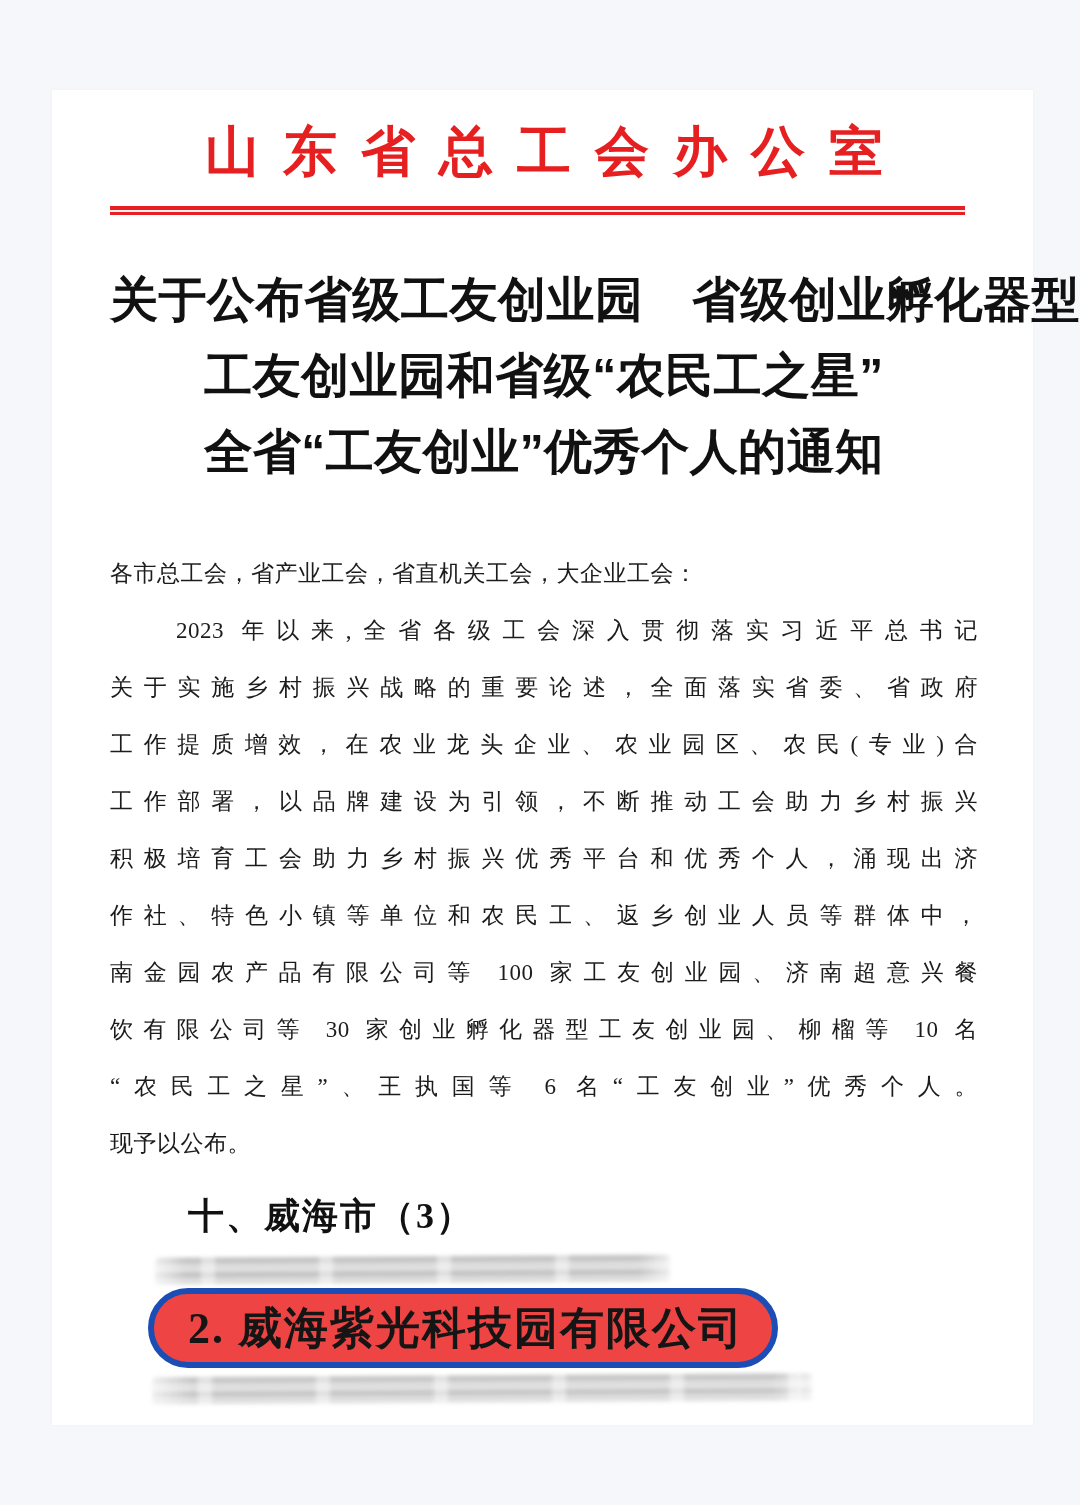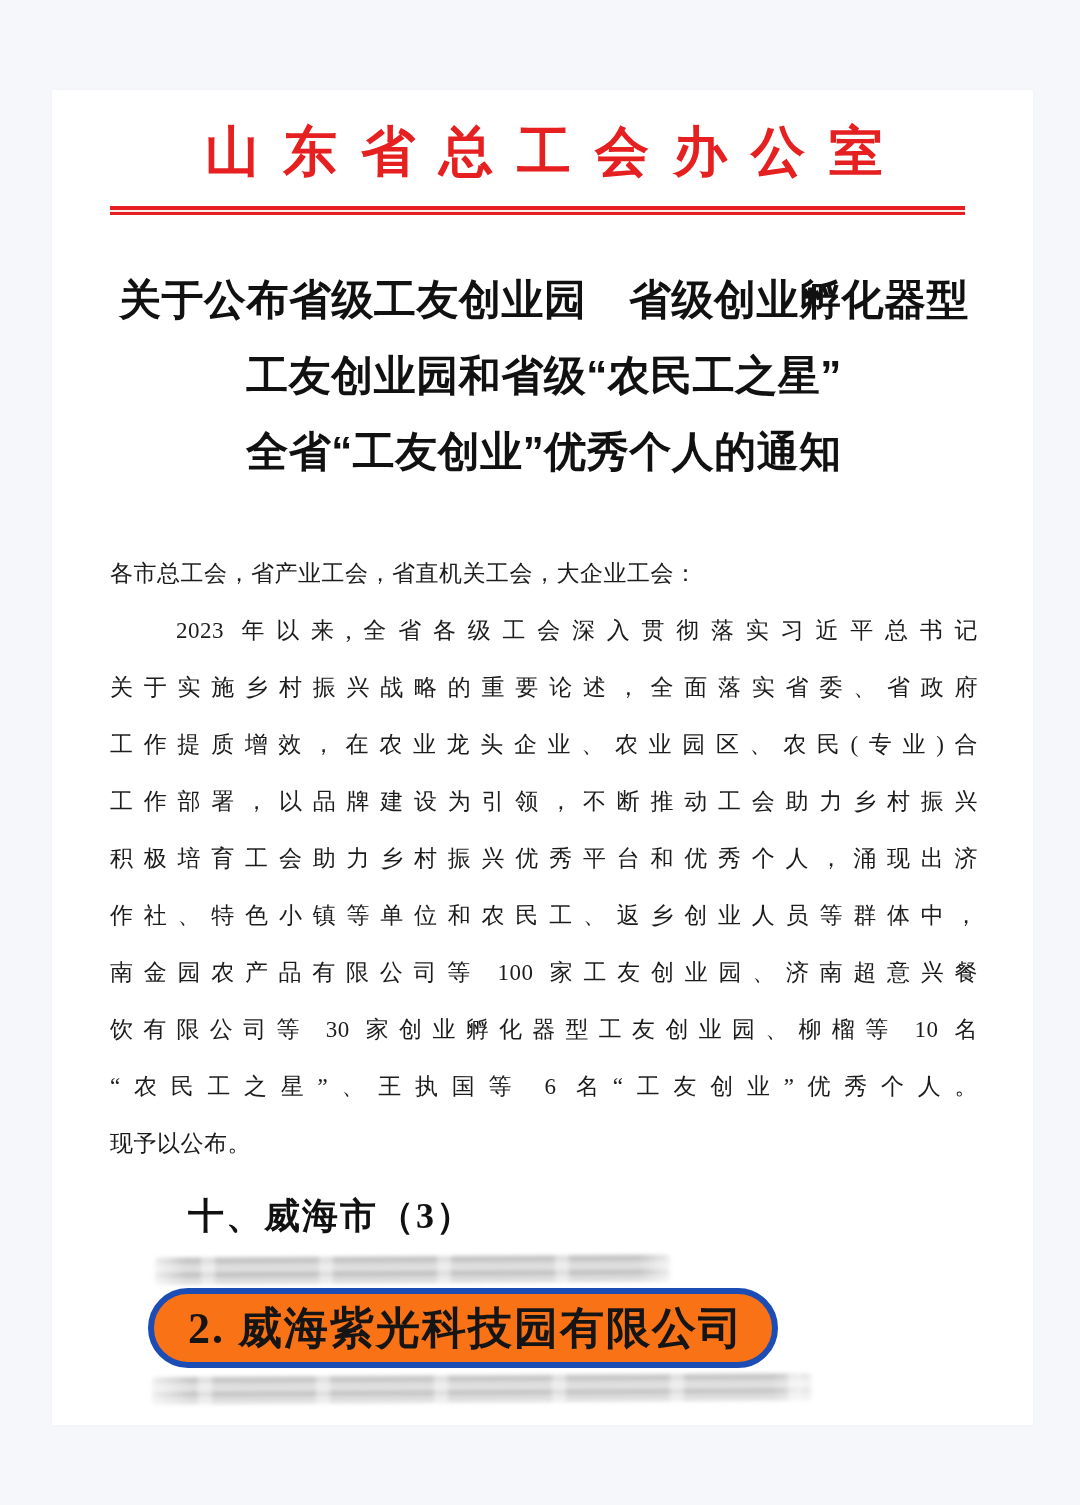--- a/index.html
+++ b/index.html
@@ -36,21 +36,21 @@
     margin: 20px 13px 0 0;
     height: 2px;
     border-top: 4px solid #e62020;
     border-bottom: 3px solid #e62020;
     background: #fdecec;
   }
   .doc-title {
     margin-top: 47px;
     font-family: "Liberation Sans", "DejaVu Sans", sans-serif;
     font-weight: 700;
-    font-size: 42px;
+    font-size: 48px;
     color: #111;
   }
   .t-line {
     height: 76px; line-height: 76px;
     text-align: center;
     letter-spacing: 0.5px;
     white-space: nowrap;
   }
   .body-block { margin-top: 55px; }
   .bodyline {
@@ -90,21 +90,21 @@
   .blur1 { margin: 19px 0 0 103px; width: 515px; height: 26px; }
   .blur2 { margin: 8px 0 0 100px; width: 660px; height: 28px; opacity: 0.95; }
 
   .highlight-oval {
     margin: 5px 0 0 96px;
     width: 618px; height: 68px;
     border: 6px solid #1c4db4;
     border-radius: 42px;
     display: flex;
     align-items: center;
-    background: #f97316;
+    background: #ef4444;
   }
   .oval-text {
     padding-left: 34px;
     font-size: 44px;
     font-weight: 600;
     letter-spacing: 2px;
     white-space: nowrap;
     color: #151515;
   }
 </style>

